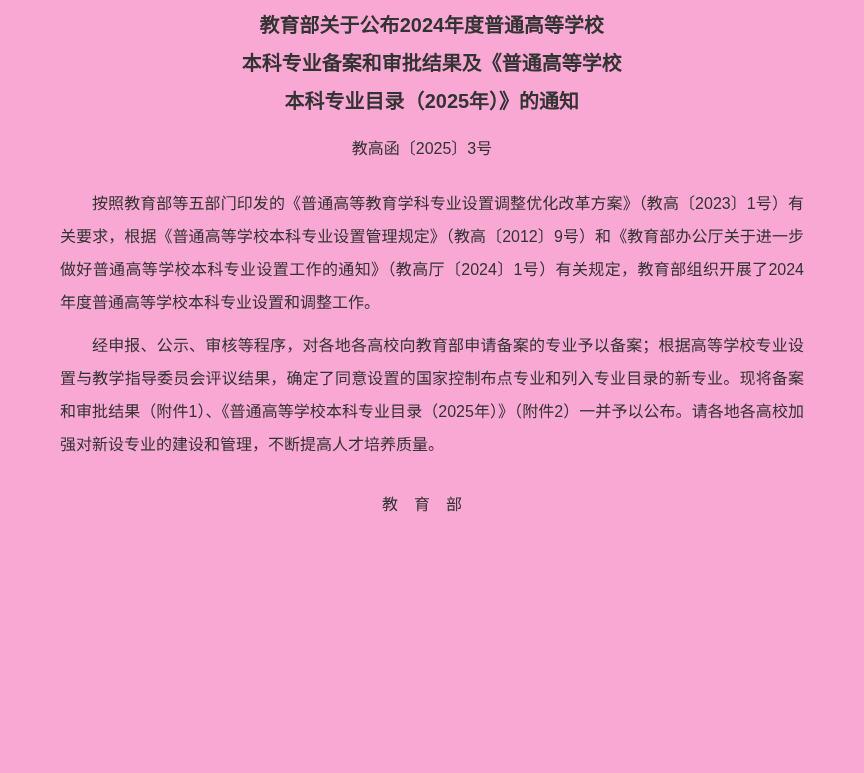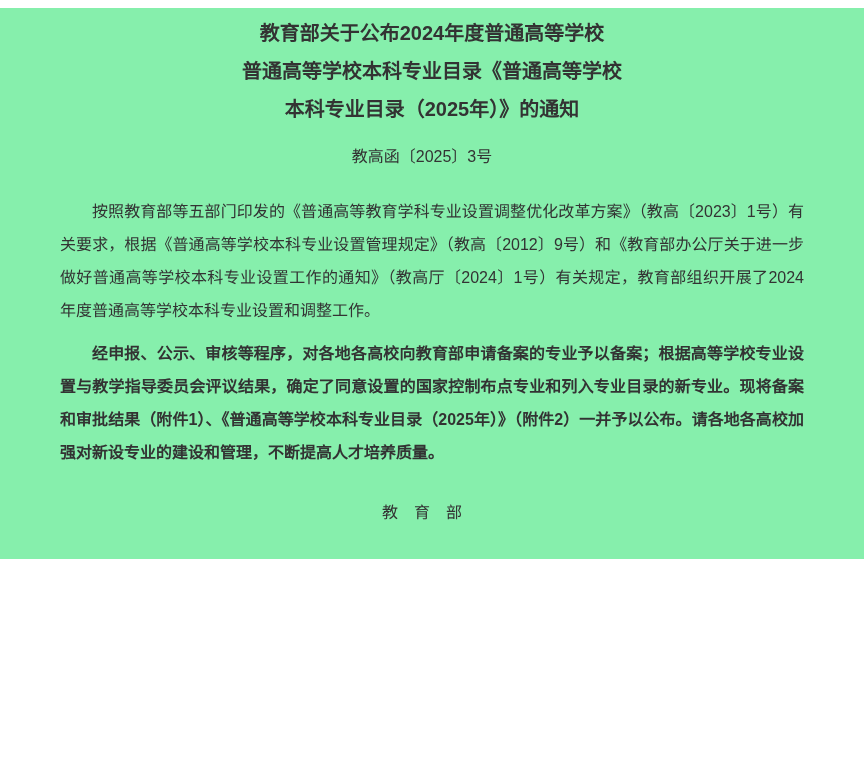--- a/index.html
+++ b/index.html
@@ -4,23 +4,23 @@
 <style>
   * { margin: 0; padding: 0; box-sizing: border-box; }
   html, body { background: #ffffff; }
   body {
     font-family: "Liberation Sans", "DejaVu Sans", sans-serif;
     color: #333333;
   }
   .page {
     position: relative;
     width: 864px;
-    height: 551px;
-    margin: 8px auto;
-    background: #86efac;
+    height: 773px;
+    margin: 0 auto;
+    background: #f9a8d4;
     overflow: hidden;
   }
   .doc {
     padding: 6px 60px 0 60px;
     font-size: 16px;
     line-height: 33px;
   }
   .title {
     font-size: 20px;
     font-weight: bold;
@@ -36,21 +36,21 @@
   }
   .addressee {
     margin-top: 24px;
     text-align: justify;
   }
   .para {
     text-align: justify;
     text-indent: 2em;
   }
   .para-1 { margin-top: 22px; }
-  .para-2 { margin-top: 10px; font-weight: bold; }
+  .para-2 { margin-top: 10px; }
   .attachment-line-1 { margin-top: 16px; text-indent: 2em; }
   .attachment-line-2 { margin-top: 22px; padding-left: 4.5em; }
   a.link {
     color: #2424db;
     text-decoration: none;
     cursor: pointer;
   }
   .signer {
     margin-top: 27px;
     margin-right: 20px;
@@ -63,21 +63,21 @@
   }
 </style>
 </head>
 <body>
 
 <div class="page">
   <div class="doc">
 
     <h1 class="title">
       <span class="title-line">教育部关于公布2024年度普通高等学校</span>
-      <span class="title-line">普通高等学校本科专业目录《普通高等学校</span>
+      <span class="title-line">本科专业备案和审批结果及《普通高等学校</span>
       <span class="title-line">本科专业目录（2025年）》的通知</span>
     </h1>
 
     <div class="doc-number">教高函〔2025〕3号</div>
 
 
     <p class="para para-1">按照教育部等五部门印发的《普通高等教育学科专业设置调整优化改革方案》（教高〔2023〕1号）有关要求，根据《普通高等学校本科专业设置管理规定》（教高〔2012〕9号）和《教育部办公厅关于进一步做好普通高等学校本科专业设置工作的通知》（教高厅〔2024〕1号）有关规定，教育部组织开展了2024年度普通高等学校本科专业设置和调整工作。</p>
 
     <p class="para para-2">经申报、公示、审核等程序，对各地各高校向教育部申请备案的专业予以备案；根据高等学校专业设置与教学指导委员会评议结果，确定了同意设置的国家控制布点专业和列入专业目录的新专业。现将备案和审批结果（附件1）、《普通高等学校本科专业目录（2025年）》（附件2）一并予以公布。请各地各高校加强对新设专业的建设和管理，不断提高人才培养质量。</p>
 

